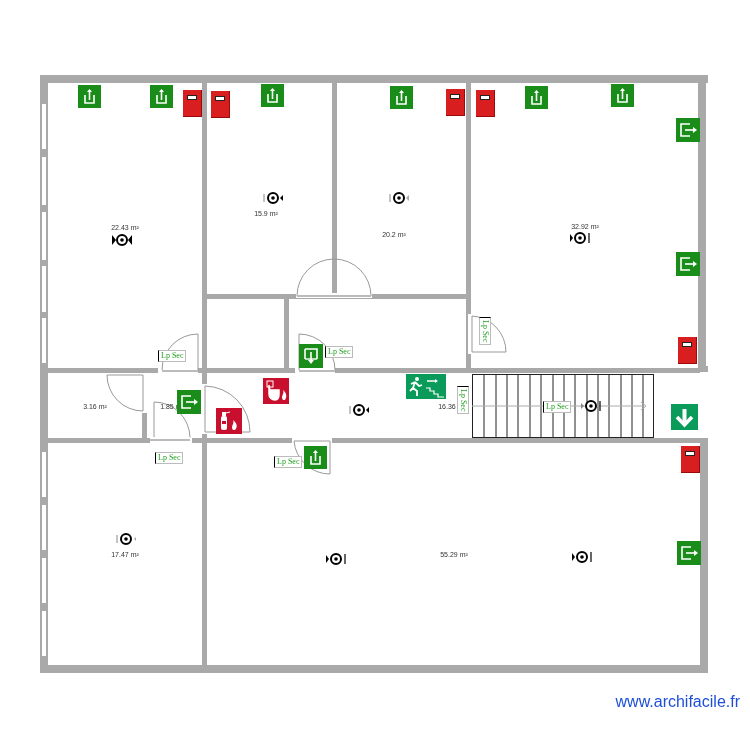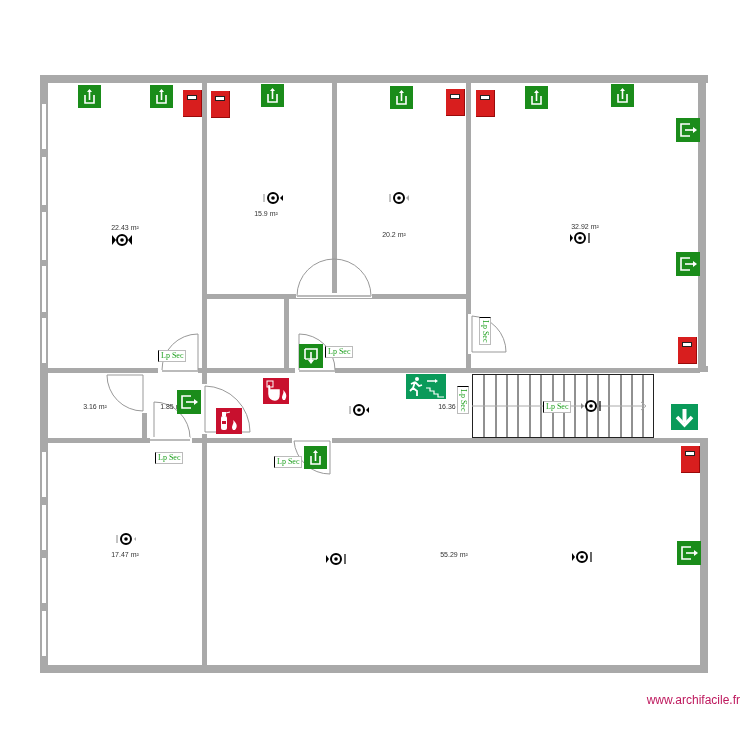--- a/index.html
+++ b/index.html
@@ -11,21 +11,21 @@
   .sign { position:absolute; box-sizing:border-box; }
   .green { background:#1a8c1a; }
   .exitgreen { background:#0a9a5a; }
   .fire { background:#c8102e; }
   .alarm { position:absolute; width:18px; height:26px; background:#d81e1e; border-right:1px solid #9a0a0a; border-bottom:1px solid #9a0a0a; }
   .alarm .scr { position:absolute; left:4px; top:5px; width:10px; height:5px; background:#fff; border:1px solid #222; box-sizing:border-box; }
   .lpsec { position:absolute; font-family:"Liberation Serif", serif; font-size:8px; color:#1fa01f; background:#fff; border:1px solid #bbb; border-left:1px solid #000; padding:0 2px; line-height:10px; white-space:nowrap; }
   .lpsec.vert { transform:rotate(90deg); transform-origin:left top; }
   .det { position:absolute; }
   .door { position:absolute; }
-  .credit { position:absolute; right:10px; top:693px; font-size:12px; color:#be185d; }
+  .credit { position:absolute; right:10px; top:693px; font-size:16px; color:#1d4ed8; }
   .stairs { position:absolute; left:472px; top:374px; width:182px; height:64px; border:1px solid #222; box-sizing:border-box; background:#fff; }
 </style>
 </head>
 <body>
 
 <div class="plan">
 
   <div class="wall" style="left:40px;top:75px;width:668px;height:8px;"></div>
   <div class="wall" style="left:40px;top:75px;width:8px;height:598px;"></div>
   <div class="wall" style="left:40px;top:665px;width:668px;height:8px;"></div>

